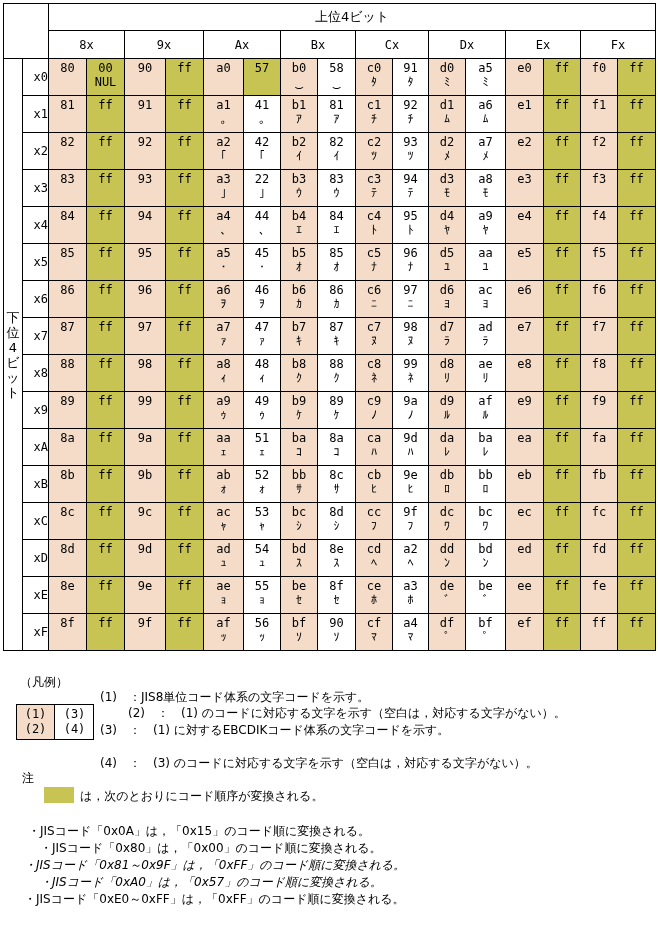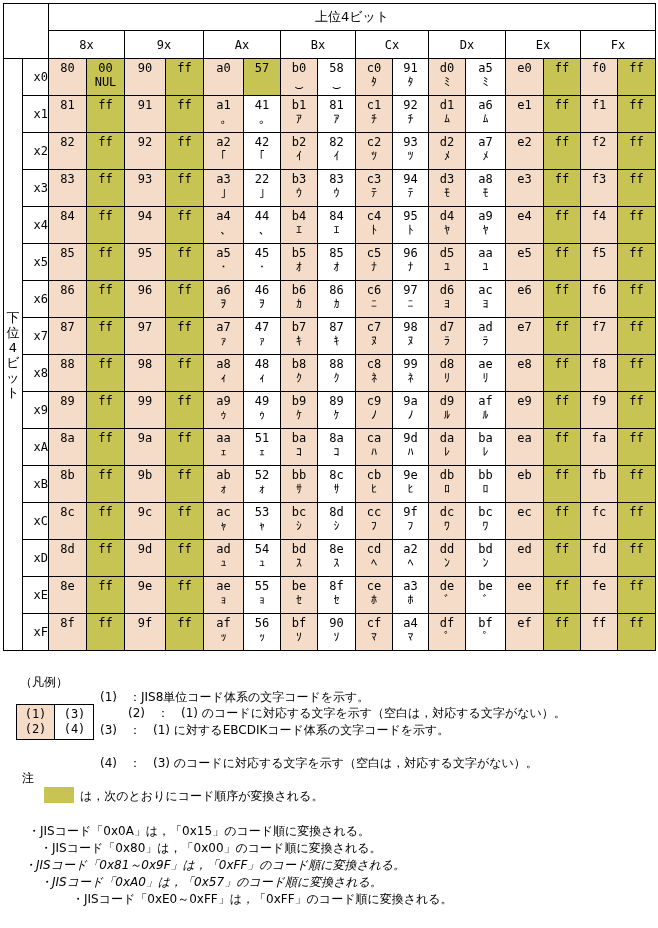--- a/index.html
+++ b/index.html
@@ -1163,13 +1163,13 @@
 <div class="ln" style="left:100px; top:722px;">(3)　：　(1) に対するEBCDIKコード体系の文字コードを示す。</div>
 <div class="ln" style="left:100px; top:755px;">(4)　：　(3) のコードに対応する文字を示す（空白は，対応する文字がない）。</div>
 
 <div class="ln" style="left:22px; top:770px;">注</div>
 <div class="swatch"></div>
 <div class="ln" style="left:80px; top:788px;">は，次のとおりにコード順序が変換される。</div>
 <div class="ln" style="left:28px; top:823px;">・JISコード「0x0A」は，「0x15」のコード順に変換される。</div>
 <div class="ln" style="left:40px; top:840px;">・JISコード「0x80」は，「0x00」のコード順に変換される。</div>
 <div class="ln" style="left:24px; top:857px;font-style:italic;">・JISコード「0x81～0x9F」は，「0xFF」のコード順に変換される。</div>
 <div class="ln" style="left:40px; top:874px;font-style:italic;">・JISコード「0xA0」は，「0x57」のコード順に変換される。</div>
-<div class="ln" style="left:24px; top:891px;margin-left:48px;">・JISコード「0xE0～0xFF」は，「0xFF」のコード順に変換される。</div>
+<div class="ln" style="left:24px; top:891px;">・JISコード「0xE0～0xFF」は，「0xFF」のコード順に変換される。</div>
 
 </body></html>

